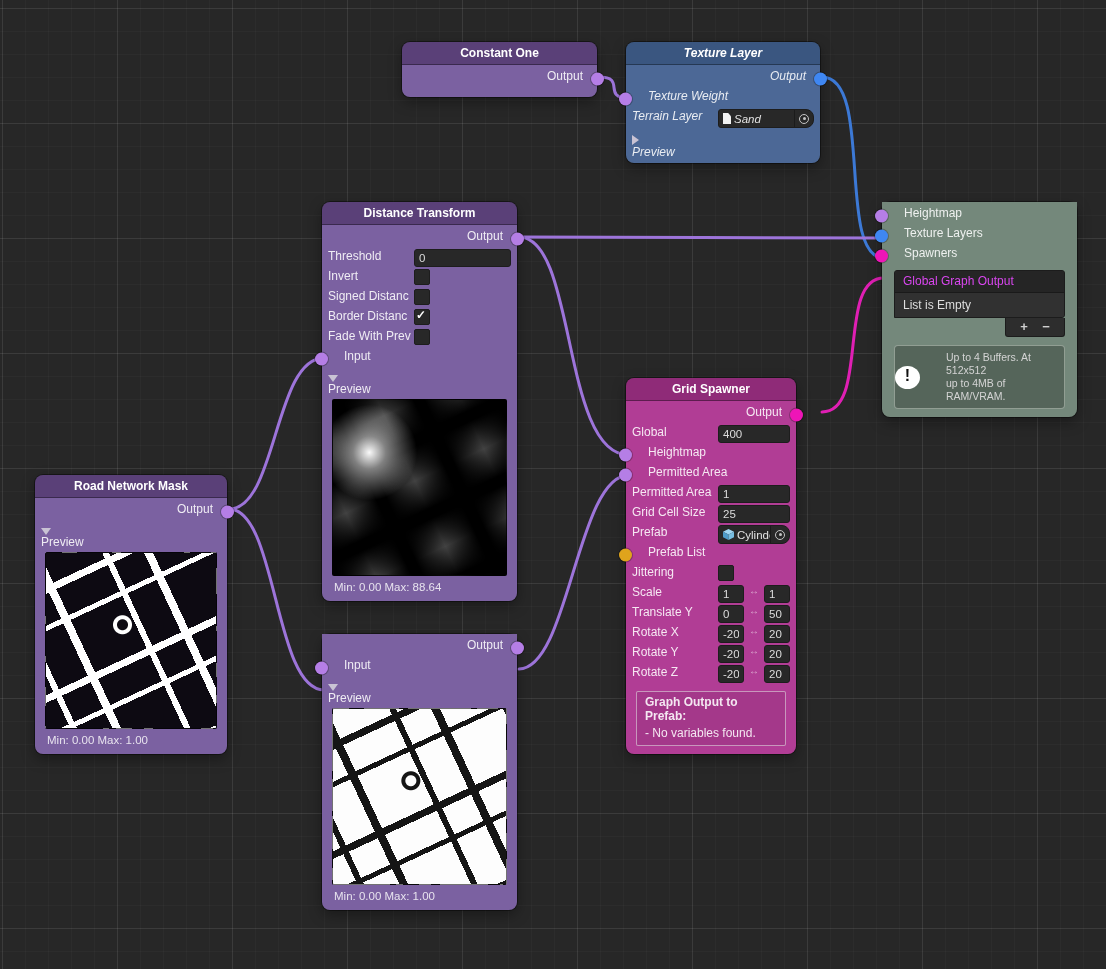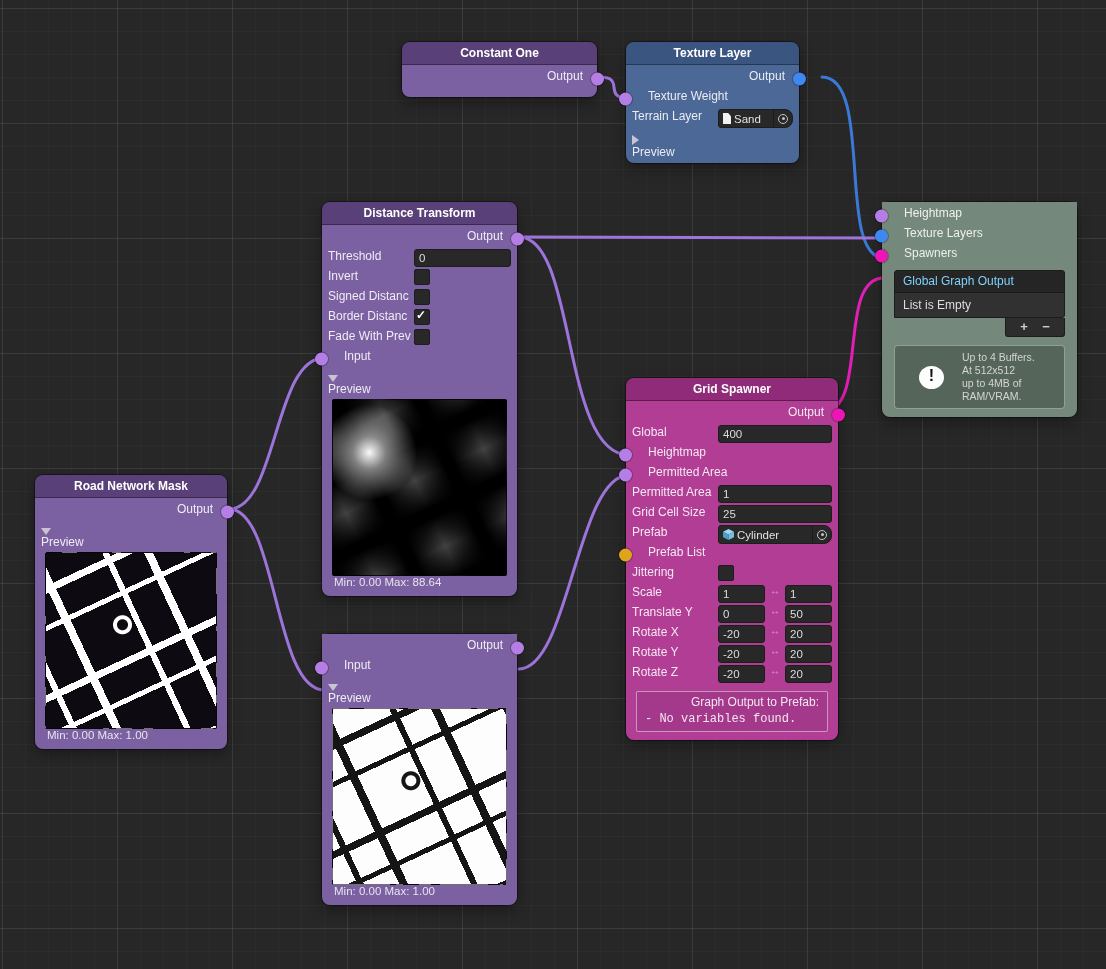--- a/index.html
+++ b/index.html
@@ -69,33 +69,33 @@
   .preview-road{background:
       radial-gradient(circle at 45% 41%, rgba(0,0,0,0) 0 5px, #fff 6px 9px, rgba(0,0,0,0) 10px),
       repeating-linear-gradient(155deg, transparent 0 30px, #fff 30px 37px, transparent 37px 66px, #fff 66px 71px, transparent 71px 99px),
       repeating-linear-gradient(65deg, transparent 0 22px, #fff 22px 28px, transparent 28px 60px, #fff 60px 68px, transparent 68px 103px);
     background-color:#0d0a12;}
   .preview-inv{background:
       radial-gradient(circle at 45% 41%, rgba(255,255,255,0) 0 5px, #151515 6px 9px, rgba(255,255,255,0) 10px),
       repeating-linear-gradient(155deg, transparent 0 30px, #151515 30px 37px, transparent 37px 66px, #151515 66px 71px, transparent 71px 99px),
       repeating-linear-gradient(65deg, transparent 0 22px, #151515 22px 28px, transparent 28px 60px, #151515 60px 68px, transparent 68px 103px);
     background-color:#fdfdfd;}
-  .minmax{padding:0 12px;font-size:11.5px;color:rgba(255,255,255,.82);}
+  .minmax{padding:0 12px;margin-top:5px;font-size:11.5px;color:rgba(255,255,255,.82);}
 
   .gout-box{margin:6px 10px 0 10px;border:1px solid rgba(230,230,230,.55);border-radius:2px;background:rgba(0,0,0,.07);padding:3px 8px 5px 8px;}
-  .gout-title{font-weight:normal;font-size:12px;text-align:right;}
-  .gout-body{font-size:12px;margin-top:3px;font-family:Liberation Mono, monospace;}
+  .gout-title{font-weight:bold;font-size:12px;}
+  .gout-body{font-size:12px;margin-top:3px;}
 
   .listbox{margin:4px 12px 0 12px;background:#2d2d2d;border:1px solid #1c1c1c;border-radius:3px 3px 3px 0;overflow:hidden;}
-  .list-header{height:21px;line-height:21px;padding:0 8px;background:#252525;border-bottom:1px solid #1a1a1a;color:#7dd3fc;font-size:12px;}
+  .list-header{height:21px;line-height:21px;padding:0 8px;background:#252525;border-bottom:1px solid #1a1a1a;color:#d946ef;font-size:12px;}
   .list-empty{height:24px;line-height:24px;padding:0 8px;background:#313131;color:#dedede;font-size:12px;}
   .list-footer{width:58px;height:18px;margin:0 12px 0 auto;background:#2d2d2d;border:1px solid #1c1c1c;border-top:none;border-radius:0 0 3px 3px;display:flex;align-items:center;justify-content:space-evenly;}
   .list-footer .lf-btn{color:#cfcfcf;font-size:13px;font-weight:bold;line-height:16px;cursor:default;}
 
-  .infobox{margin:8px 12px 0 12px;border:1px solid rgba(205,215,205,.5);border-radius:4px;background:rgba(22,28,23,.32);display:flex;align-items:center;gap:18px;padding:5px 24px;}
+  .infobox{margin:8px 12px 0 12px;border:1px solid rgba(205,215,205,.5);border-radius:4px;background:rgba(22,28,23,.32);display:flex;align-items:center;gap:26px;padding:5px 0;}
   .speech{flex:none;width:25px;height:23px;background:#fff;border-radius:50%;position:relative;}
   .speech::before{content:"!";position:absolute;width:100%;text-align:center;top:1px;color:#111;font-weight:bold;font-size:16px;font-family:"Liberation Sans",sans-serif;}
   .speech::after{content:"";position:absolute;left:1px;bottom:-3px;width:0;height:0;border:5px solid transparent;border-top-color:#fff;transform:rotate(35deg);}
   .info-text{font-size:10.5px;line-height:13px;color:#d4d4d4;}
 </style>
 </head>
 <body>
 
 <div class="canvas">
 
@@ -113,21 +113,21 @@
   <div class="node n-purple" style="left:402px;top:42px;width:195px;">
     <div class="node-header">Constant One</div>
     <div class="node-body">
       <div class="row out">
         <span>Output</span>
         <span class="port right p-purple"></span>
       </div>
     </div>
   </div>
 
-  <div class="node n-blue" style="left:626px;top:42px;width:173px;">
+  <div class="node n-blue" style="left:626px;top:42px;width:194px;font-style:italic;">
     <div class="node-header">Texture Layer</div>
     <div class="node-body">
       <div class="row out">
         <span>Output</span>
         <span class="port right p-blue"></span>
       </div>
       <div class="row lport">
         <span class="port left p-purple"></span>
         <span>Texture Weight</span>
       </div>
@@ -216,21 +216,21 @@
       </div>
       <div class="row fold">
         <span class="foldout-tri open"></span>
         <span>Preview</span>
       </div>
       <div class="preview-img preview-inv"></div>
       <div class="minmax">Min: 0.00 Max: 1.00</div>
     </div>
   </div>
 
-  <div class="node n-pink" style="left:626px;top:378px;width:212px;">
+  <div class="node n-pink" style="left:626px;top:378px;width:170px;">
     <div class="node-header">Grid Spawner</div>
     <div class="node-body">
       <div class="row out">
         <span>Output</span>
         <span class="port right p-pink"></span>
       </div>
       <div class="row">
         <span class="label">Global</span>
         <input class="tfield" value="400" style="">
       </div>

